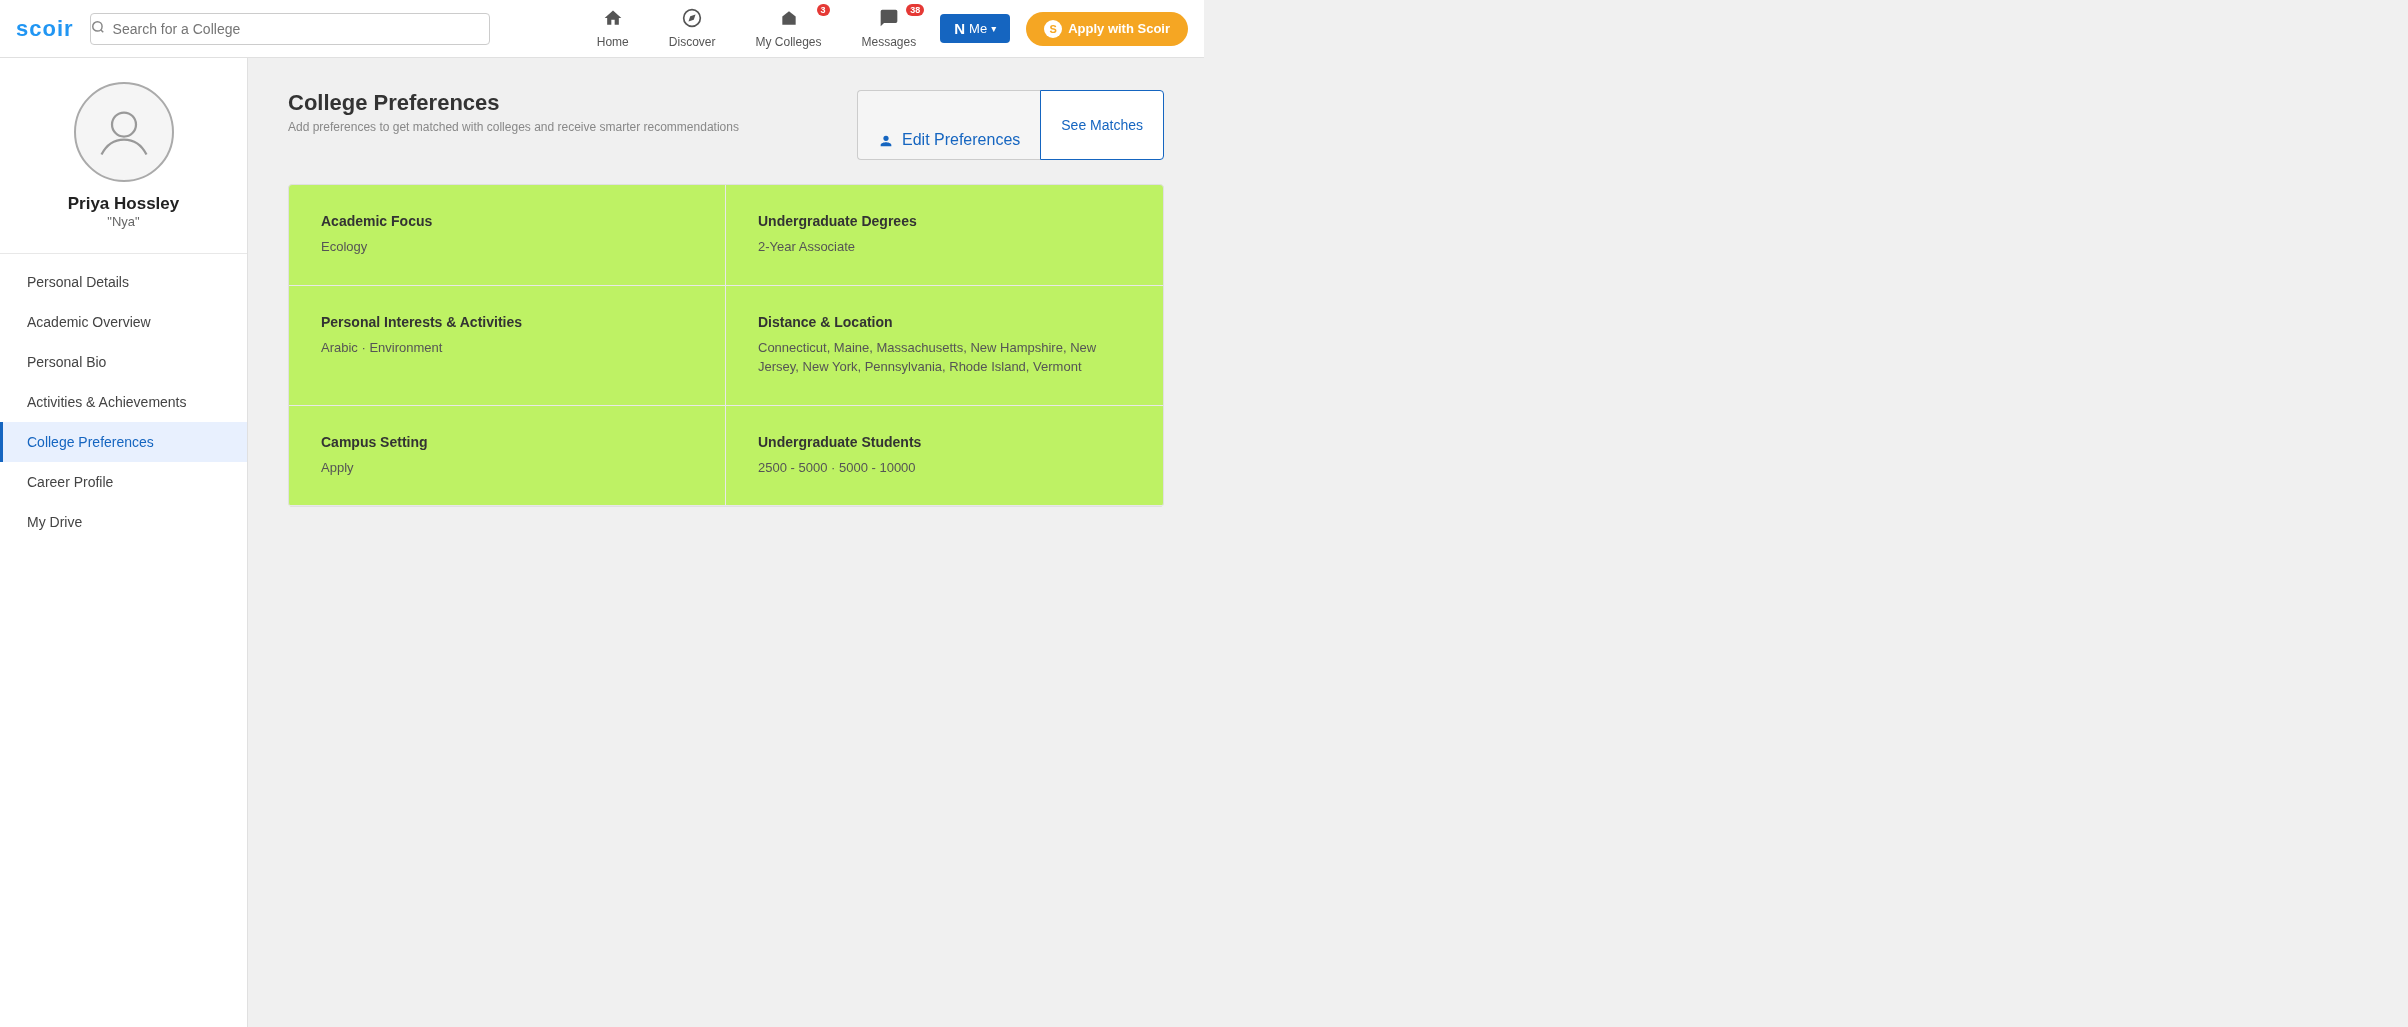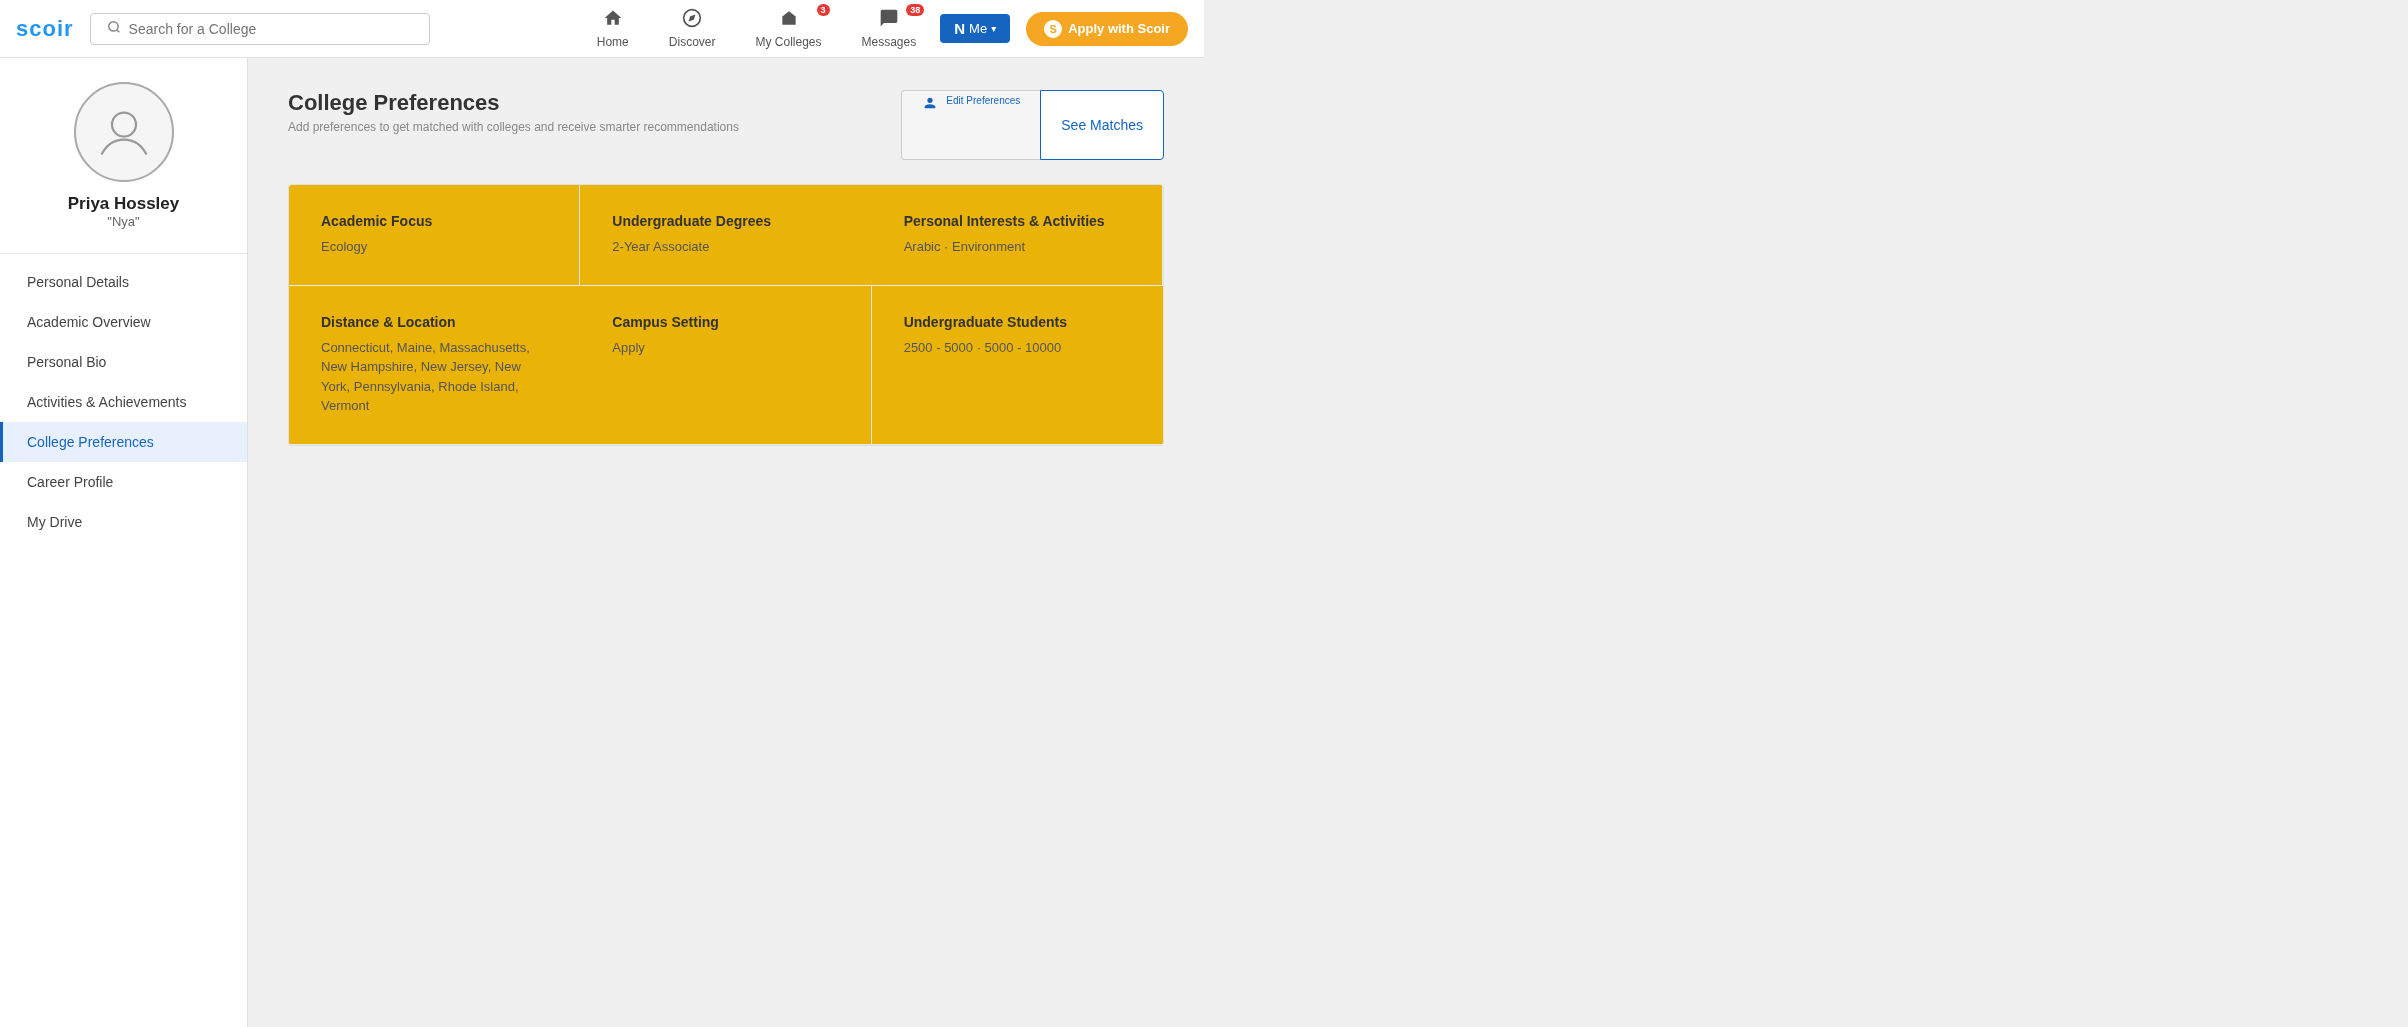--- a/index.html
+++ b/index.html
@@ -21,22 +21,22 @@
       color: #1a1a2e;
       margin-right: 16px;
       letter-spacing: 1px;
     }
     .logo span { color: #2196f3; }
     .search-bar {
       display: flex;
       align-items: center;
       border: 1px solid #ccc;
       border-radius: 4px;
-      padding: 6px 16px;
-      width: 340px;
+      padding: 6px 0;
+      width: 400px;
       background: #fff;
     }
     .search-bar input {
       border: none;
       outline: none;
       font-size: 14px;
       color: #555;
       width: 100%;
     }
     .search-icon-svg { color: #888; margin-right: 8px; }
@@ -184,49 +184,49 @@
       font-size: 12px;
       color: #888;
       margin-top: 4px;
     }
     .header-actions {
       display: flex;
       gap: 0;
     }
     .edit-pref-btn {
       display: flex;
-      align-items: flex-start;
+      align-items: flex-end;
       gap: 8px;
-      padding: 4px 20px;
+      padding: 10px 20px;
       border: 1px solid #ccc;
       border-right: none;
       background: #f5f5f5;
-      font-size: 10px;
+      font-size: 16px;
       color: #1565c0;
       cursor: pointer;
       border-radius: 4px 0 0 4px;
     }
     .see-matches-btn {
       padding: 26px 20px;
       border: 1px solid #1565c0;
       background: #fff;
       font-size: 14px;
       color: #1565c0;
       cursor: pointer;
       border-radius: 0 4px 4px 0;
       font-weight: 500;
     }
 
     
     .pref-grid {
       display: grid;
-      grid-template-columns: 1fr 1fr 1fr;
+      grid-template-columns: 1fr 1fr;
       gap: 0;
       margin-top: 24px;
-      background: #eab308;
+      background: #bef264;
       border: 1px solid #e0e0e0;
       border-radius: 4px;
     }
     .pref-cell {
       padding: 28px 32px;
       border-bottom: 1px solid #e8e8e8;
     }
     .pref-cell:nth-child(odd) {
       border-right: 1px solid #e8e8e8;
     }

